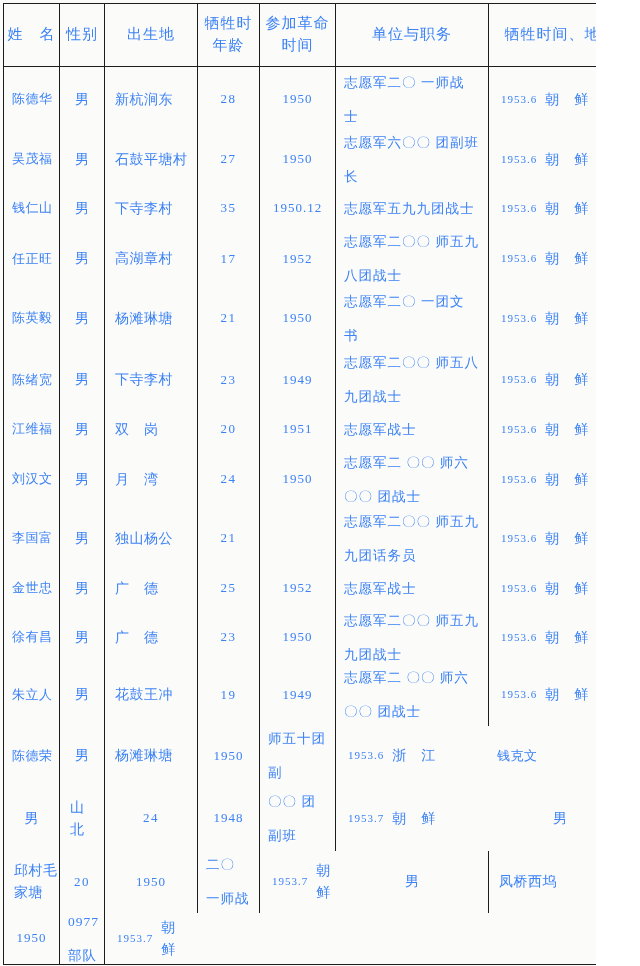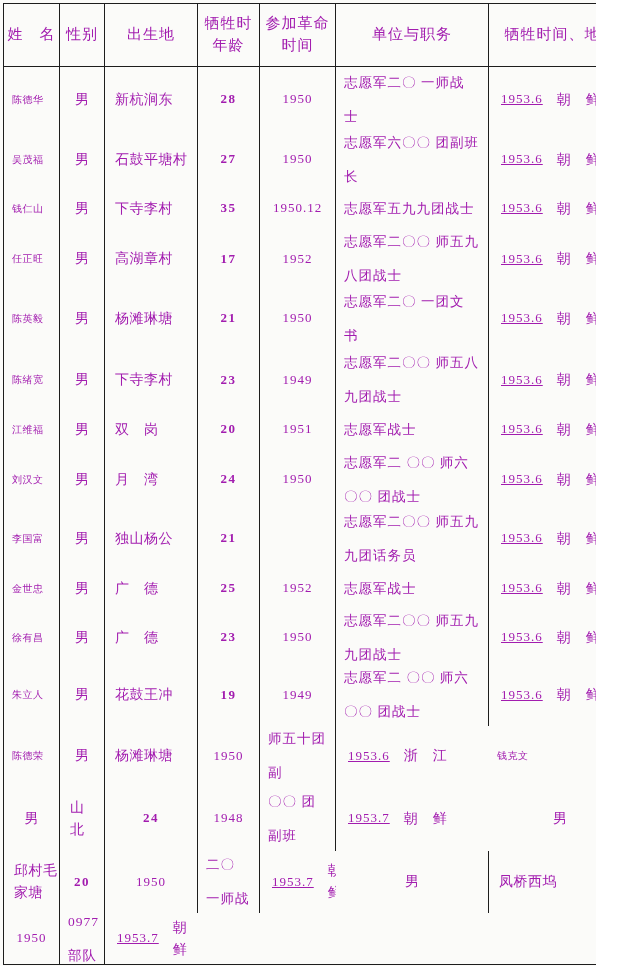--- a/index.html
+++ b/index.html
@@ -2,21 +2,21 @@
 <html><head>
 <meta charset="utf-8">
 <style>
   html,body { margin:0; padding:0; }
   .page {
     position:relative;
     width:596px; height:966px;
     background:#fbfbf9;
     overflow:hidden;
     font-family:"Liberation Serif","DejaVu Serif",serif;
-    color:#a21caf;
+    color:#3b82f6;
   }
   .tbl {
     position:absolute; left:3px; top:3px;
     display:grid;
     background:#fbfbf9;
     border:1px solid #1d1d1d;
   }
   .cell {
     box-sizing:border-box;
     display:flex; align-items:center;
@@ -25,30 +25,30 @@
     line-height:1.55;
   }
   .vline { border-right:1px solid #1d1d1d; }
   .hcell {
     justify-content:center; text-align:center;
     white-space:pre-line;
     border-bottom:1px solid #1d1d1d;
     font-size:15px; letter-spacing:1px; line-height:1.45;
   }
   
-  .c-name   { padding-left:8px;  font-size:10px; letter-spacing:0.5px; }
+  .c-name   { padding-left:8px;  font-size:13px; letter-spacing:0.5px; }
   .c-gender { justify-content:center; }
   .c-birth  { padding-left:10px; letter-spacing:0.5px; }
-  .c-age    { justify-content:center; font-size:13px; letter-spacing:1.5px;font-weight:bold; }
+  .c-age    { justify-content:center; font-size:13px; letter-spacing:1.5px; }
   .c-join   { justify-content:center; font-size:13px; letter-spacing:1px; }
   .c-unit   { padding:2px 8px; font-size:13.5px; letter-spacing:1px;
               white-space:pre-line; line-height:34px; }
   .c-death  { padding-left:12px; }
-  .death-time  { font-size:13px; letter-spacing:1px;text-decoration:underline; }
-  .death-place { margin-left:14px; font-size:14px; letter-spacing:0.5px; }
+  .death-time  { font-size:11px; letter-spacing:1px; }
+  .death-place { margin-left:8px; font-size:14px; letter-spacing:0.5px; }
 </style>
 </head>
 <body>
 
 <div class="page">
   <div class="tbl" id="tbl" style="grid-template-columns: 56px 45px 93px 62px 76px 153px 143px; grid-template-rows: 63px 65px 55px 43px 58px 61px 62px 37px 63px 55px 45px 53px 62px 60px 65px 62px 51px;">
       <div class="cell hcell vline">姓　名</div>
       <div class="cell hcell vline">性别</div>
       <div class="cell hcell vline">出生地</div>
       <div class="cell hcell vline">牺牲时

